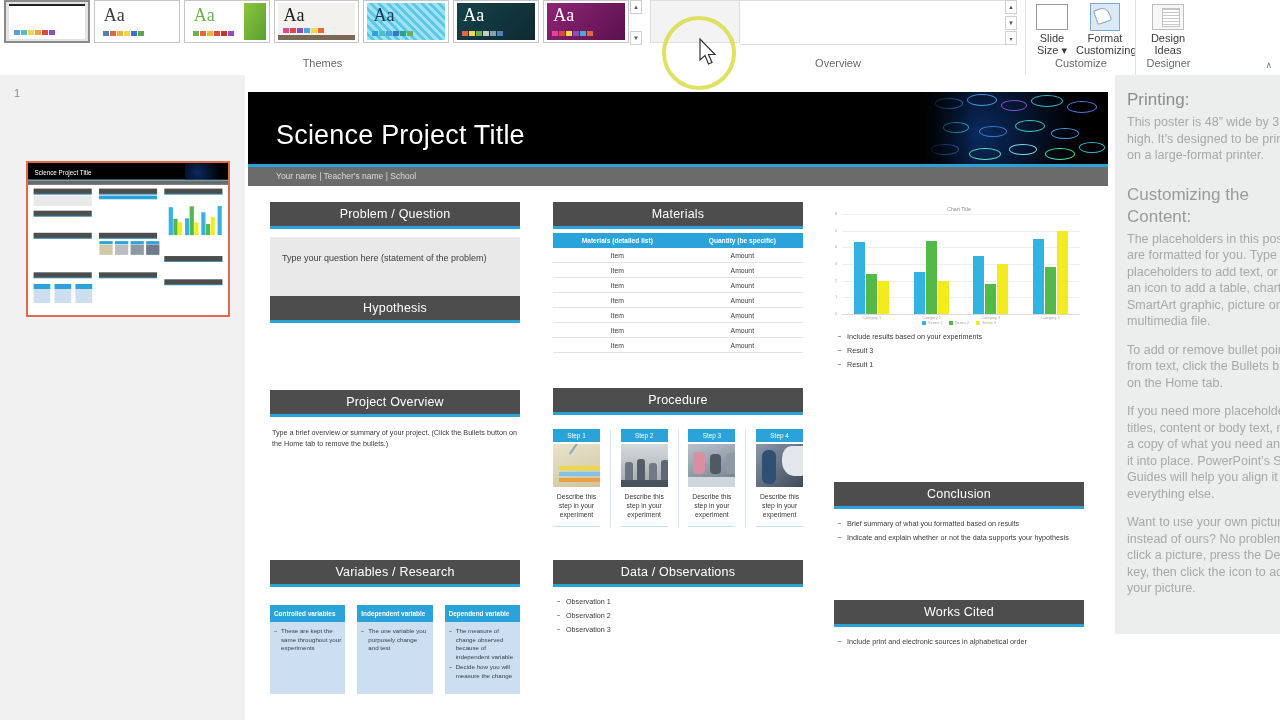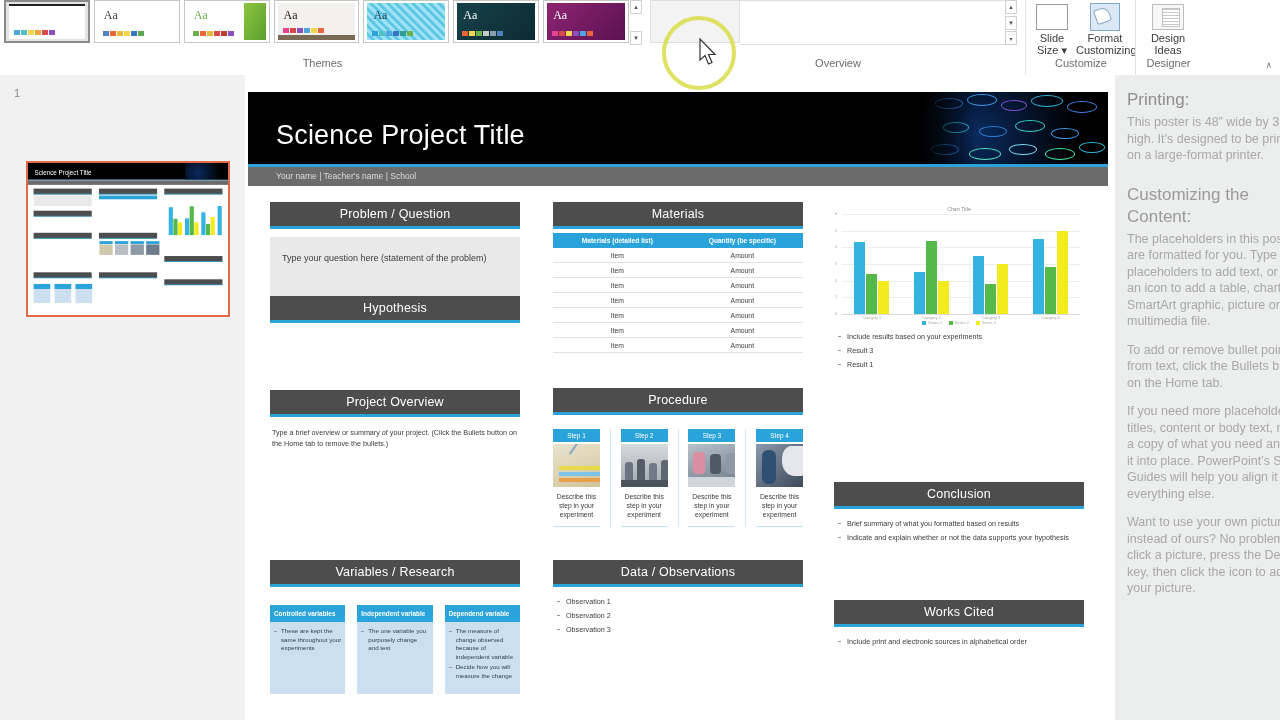--- a/index.html
+++ b/index.html
@@ -15,21 +15,21 @@
   .ribbon{position:absolute;left:0;top:0;width:1280px;height:75px;background:#ffffff;
           border-bottom:1px solid #d4d4d4;}
 
   
   .themes-group{position:absolute;left:0;top:0;width:645px;height:75px;}
   .theme-strip{position:absolute;left:4px;top:0;width:625px;height:45px;display:flex;gap:4px;}
   .theme-thumb{width:86px;height:43px;border:1px solid #c6c6c6;background:#fff;position:relative;
                overflow:hidden;box-sizing:border-box;}
   .theme-thumb.selected{border:2px solid #8a8a8a;background:#e3e3e3;padding:2px;}
   .theme-thumb .inner{position:absolute;left:3px;top:2px;right:3px;bottom:2px;background:#fff;overflow:hidden;}
-  .theme-aa{position:absolute;left:6px;top:3px;font-size:12px;line-height:18px;color:#333;font-family:"Liberation Serif",serif;}
+  .theme-aa{position:absolute;left:6px;top:3px;font-size:18px;line-height:18px;color:#333;font-family:"Liberation Serif",serif;}
   .theme-swatches{position:absolute;left:5px;bottom:4px;display:flex;gap:1px;}
   .theme-swatches i{display:block;width:6px;height:5px;}
   .theme-topline{position:absolute;left:0;right:0;top:0;height:2px;background:#222;}
   .gal-scroll{position:absolute;left:630px;top:0;width:12px;height:45px;display:flex;
               flex-direction:column;justify-content:space-between;}
   .gal-btn{width:12px;height:14px;border:1px solid #d0d0d0;background:#fdfdfd;
            display:flex;align-items:center;justify-content:center;font-size:6px;color:#555;box-sizing:border-box;}
   .grp-label{position:absolute;bottom:6px;width:100%;text-align:center;font-size:11px;color:#6b6b6b;}
 
   .variants-group{position:absolute;left:648px;top:0;width:375px;height:75px;}
@@ -118,21 +118,21 @@
           justify-content:space-around;}
   .bgroup{display:flex;align-items:flex-end;gap:1px;height:100%;}
   .bar{width:11px;}
   .xlabels{display:flex;justify-content:space-around;margin:1px 4px 0 8px;}
   .xlabels span{font-size:3.8px;color:#a6a6a6;}
   .legend{display:flex;justify-content:center;gap:7px;margin-top:1px;}
   .legend div{display:flex;align-items:center;gap:2px;font-size:3.8px;color:#a6a6a6;}
   .legend i{width:4px;height:4px;display:block;}
 
   
-  .notespane{position:absolute;left:1115px;top:75px;width:165px;height:645px;background:#eceded;
+  .notespane{position:absolute;left:1115px;top:75px;width:165px;height:559px;background:#eceded;
              overflow:hidden;}
   .notes-inner{position:absolute;left:12px;top:14px;width:190px;}
   .n-h{font-size:17px;color:#8e8e8e;font-weight:400;margin:0 0 3px;line-height:22px;}
   .n-h2{font-size:17px;color:#9a9a9a;font-weight:400;margin:20px 0 3px;line-height:22px;}
   .n-p{font-size:12.5px;color:#a8a8a8;line-height:16.5px;margin:0 0 12px;}
 
   
   .hl-circle{position:absolute;left:662px;top:16px;width:66px;height:66px;border-radius:50%;
              border:4px solid #d8dc45;opacity:.85;}
   .cursor{position:absolute;left:698px;top:38px;width:26px;height:30px;}

